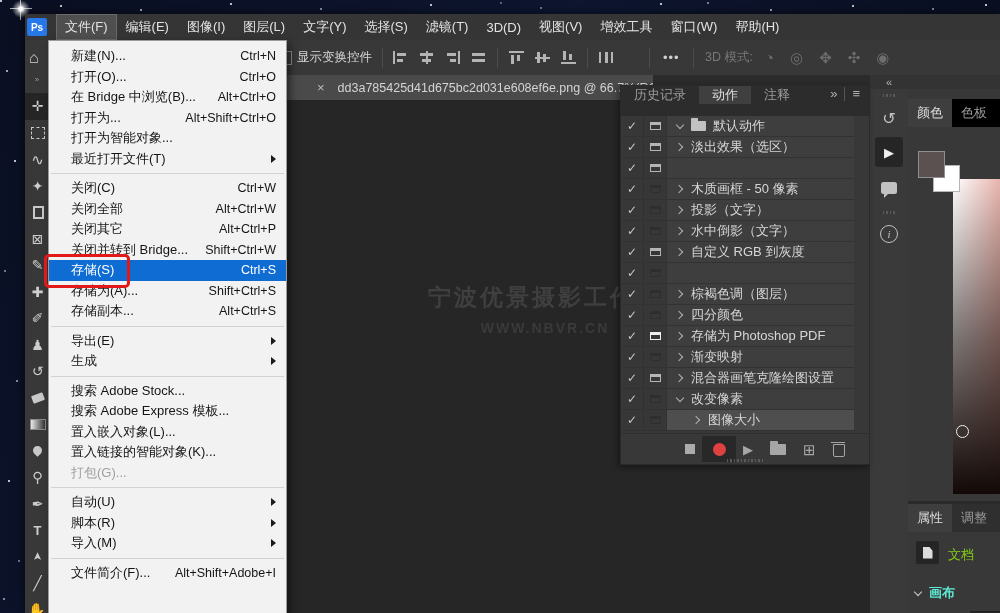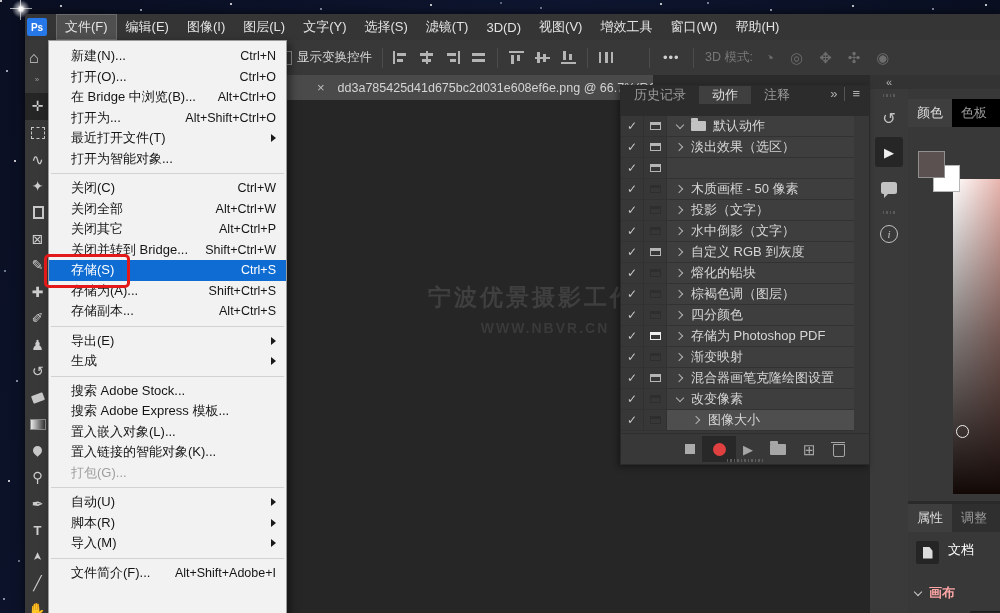--- a/index.html
+++ b/index.html
@@ -151,24 +151,24 @@
   .pc-tab{padding:0 9px;display:flex;align-items:center;font-size:13px;color:#9a9a9a;white-space:nowrap}
   .pc-tab.active{background:#3e3e3e;color:#dedede}
   .fg-swatch{position:absolute;left:10px;top:62px;width:25px;height:25px;border:1px solid #909090;z-index:2}
   .bg-swatch{position:absolute;left:25px;top:76px;width:25px;height:25px;background:#fff;border:1px solid #b5b5b5;z-index:1}
   .color-field{position:absolute;left:45px;top:90px;width:60px;height:315px;
     background:linear-gradient(to bottom,rgba(18,9,7,0) 0%,rgba(18,9,7,.55) 50%,#120907 100%),
                linear-gradient(to right,#ffffff,#e2a198)}
   .picker-ring{position:absolute;left:3px;top:246px;width:11px;height:11px;border:1.5px solid #eee;border-radius:50%}
   .panels-divider{position:absolute;left:0;right:0;top:412px;height:3px;background:#2a2a2a}
   .prop-tabs{position:absolute;left:0;right:0;top:415px;height:28px;background:#2f2f2f;display:flex}
-  .doc-row{position:absolute;left:8px;top:452px;display:flex;align-items:flex-start;gap:9px;color:#ffffff;font-size:13px}
+  .doc-row{position:absolute;left:8px;top:452px;display:flex;align-items:flex-end;gap:9px;color:#84cc16;font-size:13px}
   .page-ic{width:23px;height:23px;background:#252525;border-radius:2px;display:flex;align-items:center;justify-content:center}
   .page-ic span{width:10px;height:12px;background:#ddd;clip-path:polygon(0 0,65% 0,100% 35%,100% 100%,0 100%)}
-  .canvas-row{position:absolute;left:6px;top:495px;display:flex;align-items:center;gap:7px;color:#fca5a5;font-size:13px;font-weight:bold}
+  .canvas-row{position:absolute;left:6px;top:495px;display:flex;align-items:center;gap:7px;color:#5eead4;font-size:13px;font-weight:bold}
   .canvas-row .chev::before{border-color:#cfcfcf}
   .w-row{position:absolute;left:0;right:0;top:522px;height:22px}
   .w-field{position:absolute;left:62px;top:0;width:46px;height:20px;background:#262626;border:1px solid #1e1e1e;
     border-radius:2px;color:#d8d8d8;font-size:12.5px;line-height:20px;padding-left:6px;box-sizing:border-box}
 </style>
 </head>
 <body>
 
 <div class="stars"></div>
 <div class="big-star"></div>
@@ -430,24 +430,20 @@
             <span class="ap-label">自定义 RGB 到灰度</span>
           </div>
         </div>
         <div class="ap-row">
           <div class="ap-check">
             <span>✓</span>
           </div>
           <div class="ap-dialog">
             <span class="dlg off"></span>
           </div>
-          <div class="ap-main">
-            <span class="chev right"></span>
-            <span class="ap-label">熔化的铅块</span>
-          </div>
         </div>
         <div class="ap-row">
           <div class="ap-check">
             <span>✓</span>
           </div>
           <div class="ap-dialog">
             <span class="dlg off"></span>
           </div>
           <div class="ap-main">
             <span class="chev right"></span>
@@ -551,25 +547,25 @@
       </div>
       <div class="fm-item">
         <span class="fm-label">在 Bridge 中浏览(B)...</span>
         <span class="fm-sc">Alt+Ctrl+O</span>
       </div>
       <div class="fm-item">
         <span class="fm-label">打开为...</span>
         <span class="fm-sc">Alt+Shift+Ctrl+O</span>
       </div>
       <div class="fm-item">
+        <span class="fm-label">打开为智能对象...</span>
+      </div>
+      <div class="fm-item">
         <span class="fm-label">最近打开文件(T)</span>
         <span class="fm-arrow"></span>
-      </div>
-      <div class="fm-item">
-        <span class="fm-label">打开为智能对象...</span>
       </div>
       <div class="fm-sep"></div>
       <div class="fm-item">
         <span class="fm-label">关闭(C)</span>
         <span class="fm-sc">Ctrl+W</span>
       </div>
       <div class="fm-item">
         <span class="fm-label">关闭全部</span>
         <span class="fm-sc">Alt+Ctrl+W</span>
       </div>

